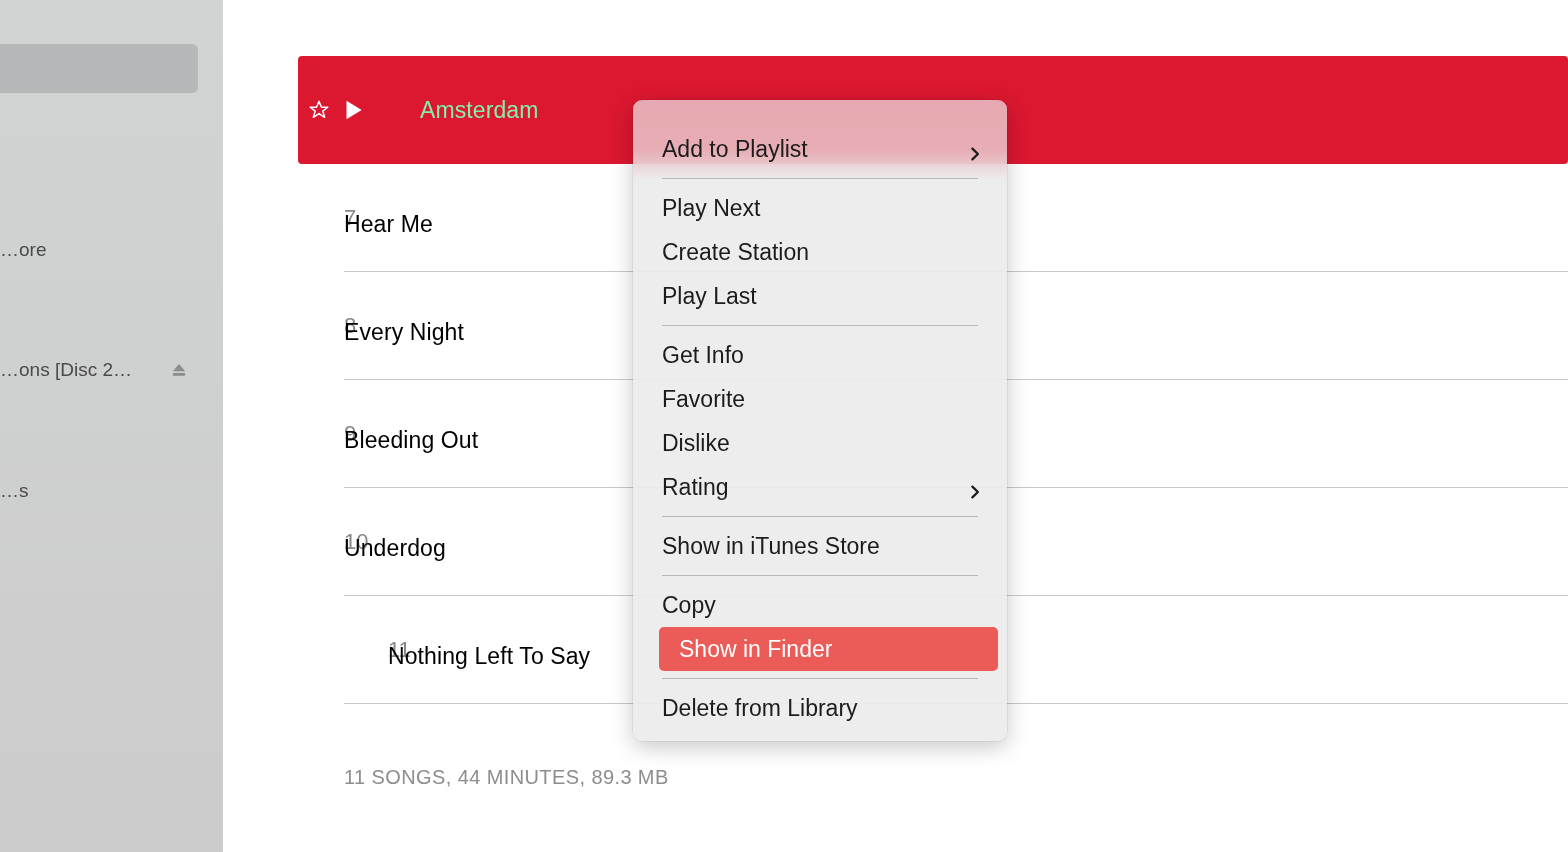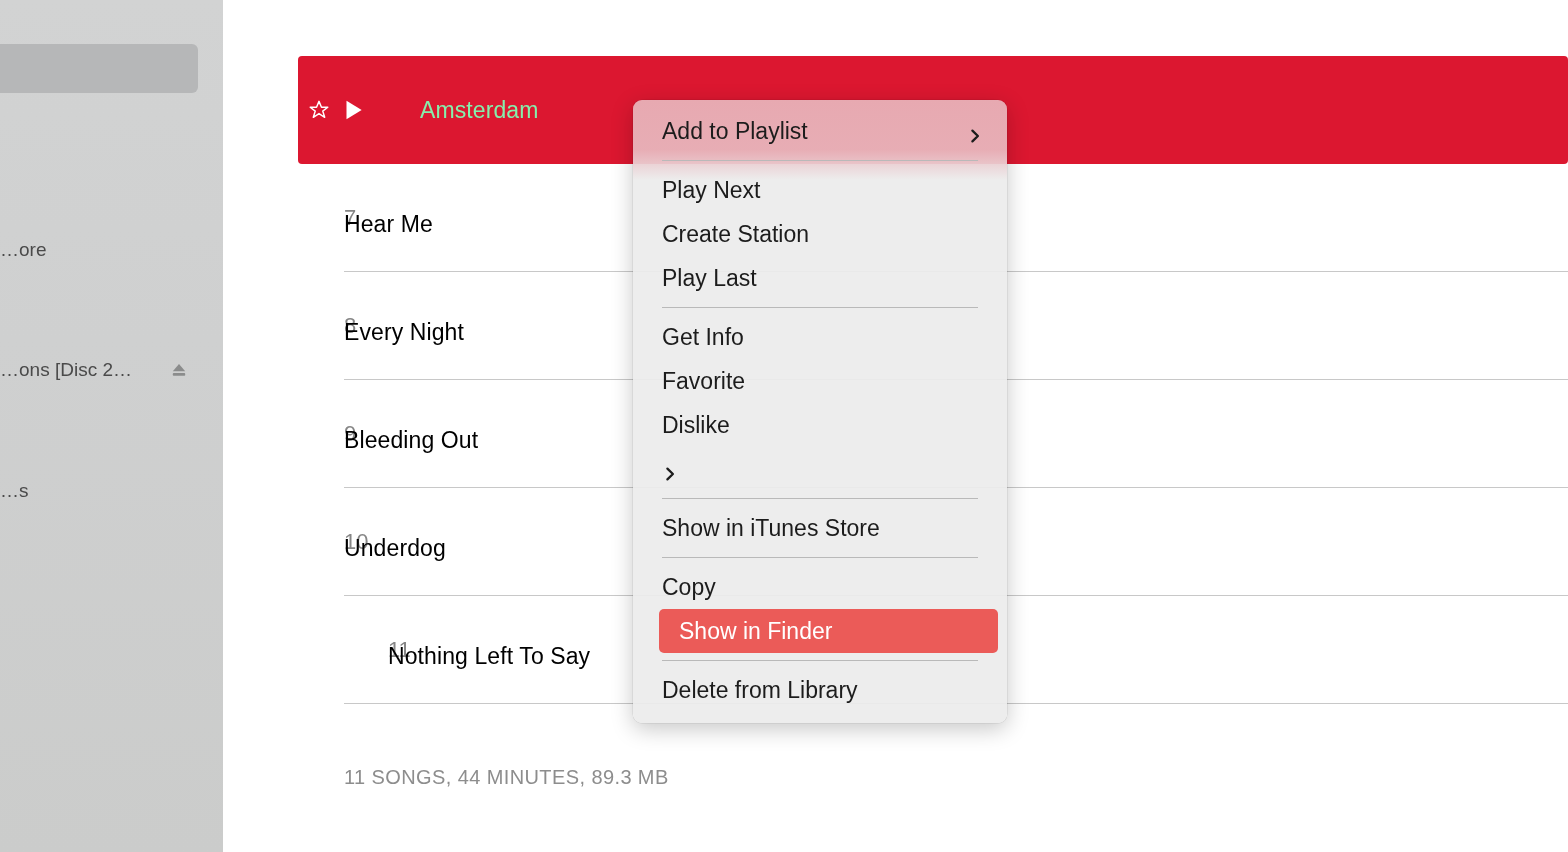--- a/index.html
+++ b/index.html
@@ -164,21 +164,21 @@
 
   
   #context-menu {
     position: absolute;
     left: 633px;
     top: 100px;
     width: 374px;
     border-radius: 9px;
     background: rgba(236,236,236,0.93);
     box-shadow: 0 6px 22px rgba(0,0,0,0.22), 0 0 0 0.5px rgba(0,0,0,0.10);
-    padding: 9px 0 11px 0;
+    padding: 27px 0 11px 0;
     overflow: hidden;
   }
 
   
   #menu-tint {
     position: absolute;
     left: 0;
     top: 0;
     width: 100%;
     height: 80px;
@@ -344,20 +344,21 @@
     <div class="menu-item">
       <span class="mi-label">Get Info</span>
     </div>
     <div class="menu-item">
       <span class="mi-label">Favorite</span>
     </div>
     <div class="menu-item">
       <span class="mi-label">Dislike</span>
     </div>
     <div class="menu-item">
+      <span class="mi-label">Rating</span>
       <span class="submenu-chevron">
         <svg viewBox="0 0 16 16" width="16" height="16" aria-hidden="true">
           <path d="M5.4 2.6 L10.9 8 L5.4 13.4" fill="none" stroke="currentColor" stroke-width="2.3" stroke-linecap="round" stroke-linejoin="round"></path>
         </svg>
       </span>
     </div>
 
     <div class="menu-sep"></div>
 
     <div class="menu-item">

